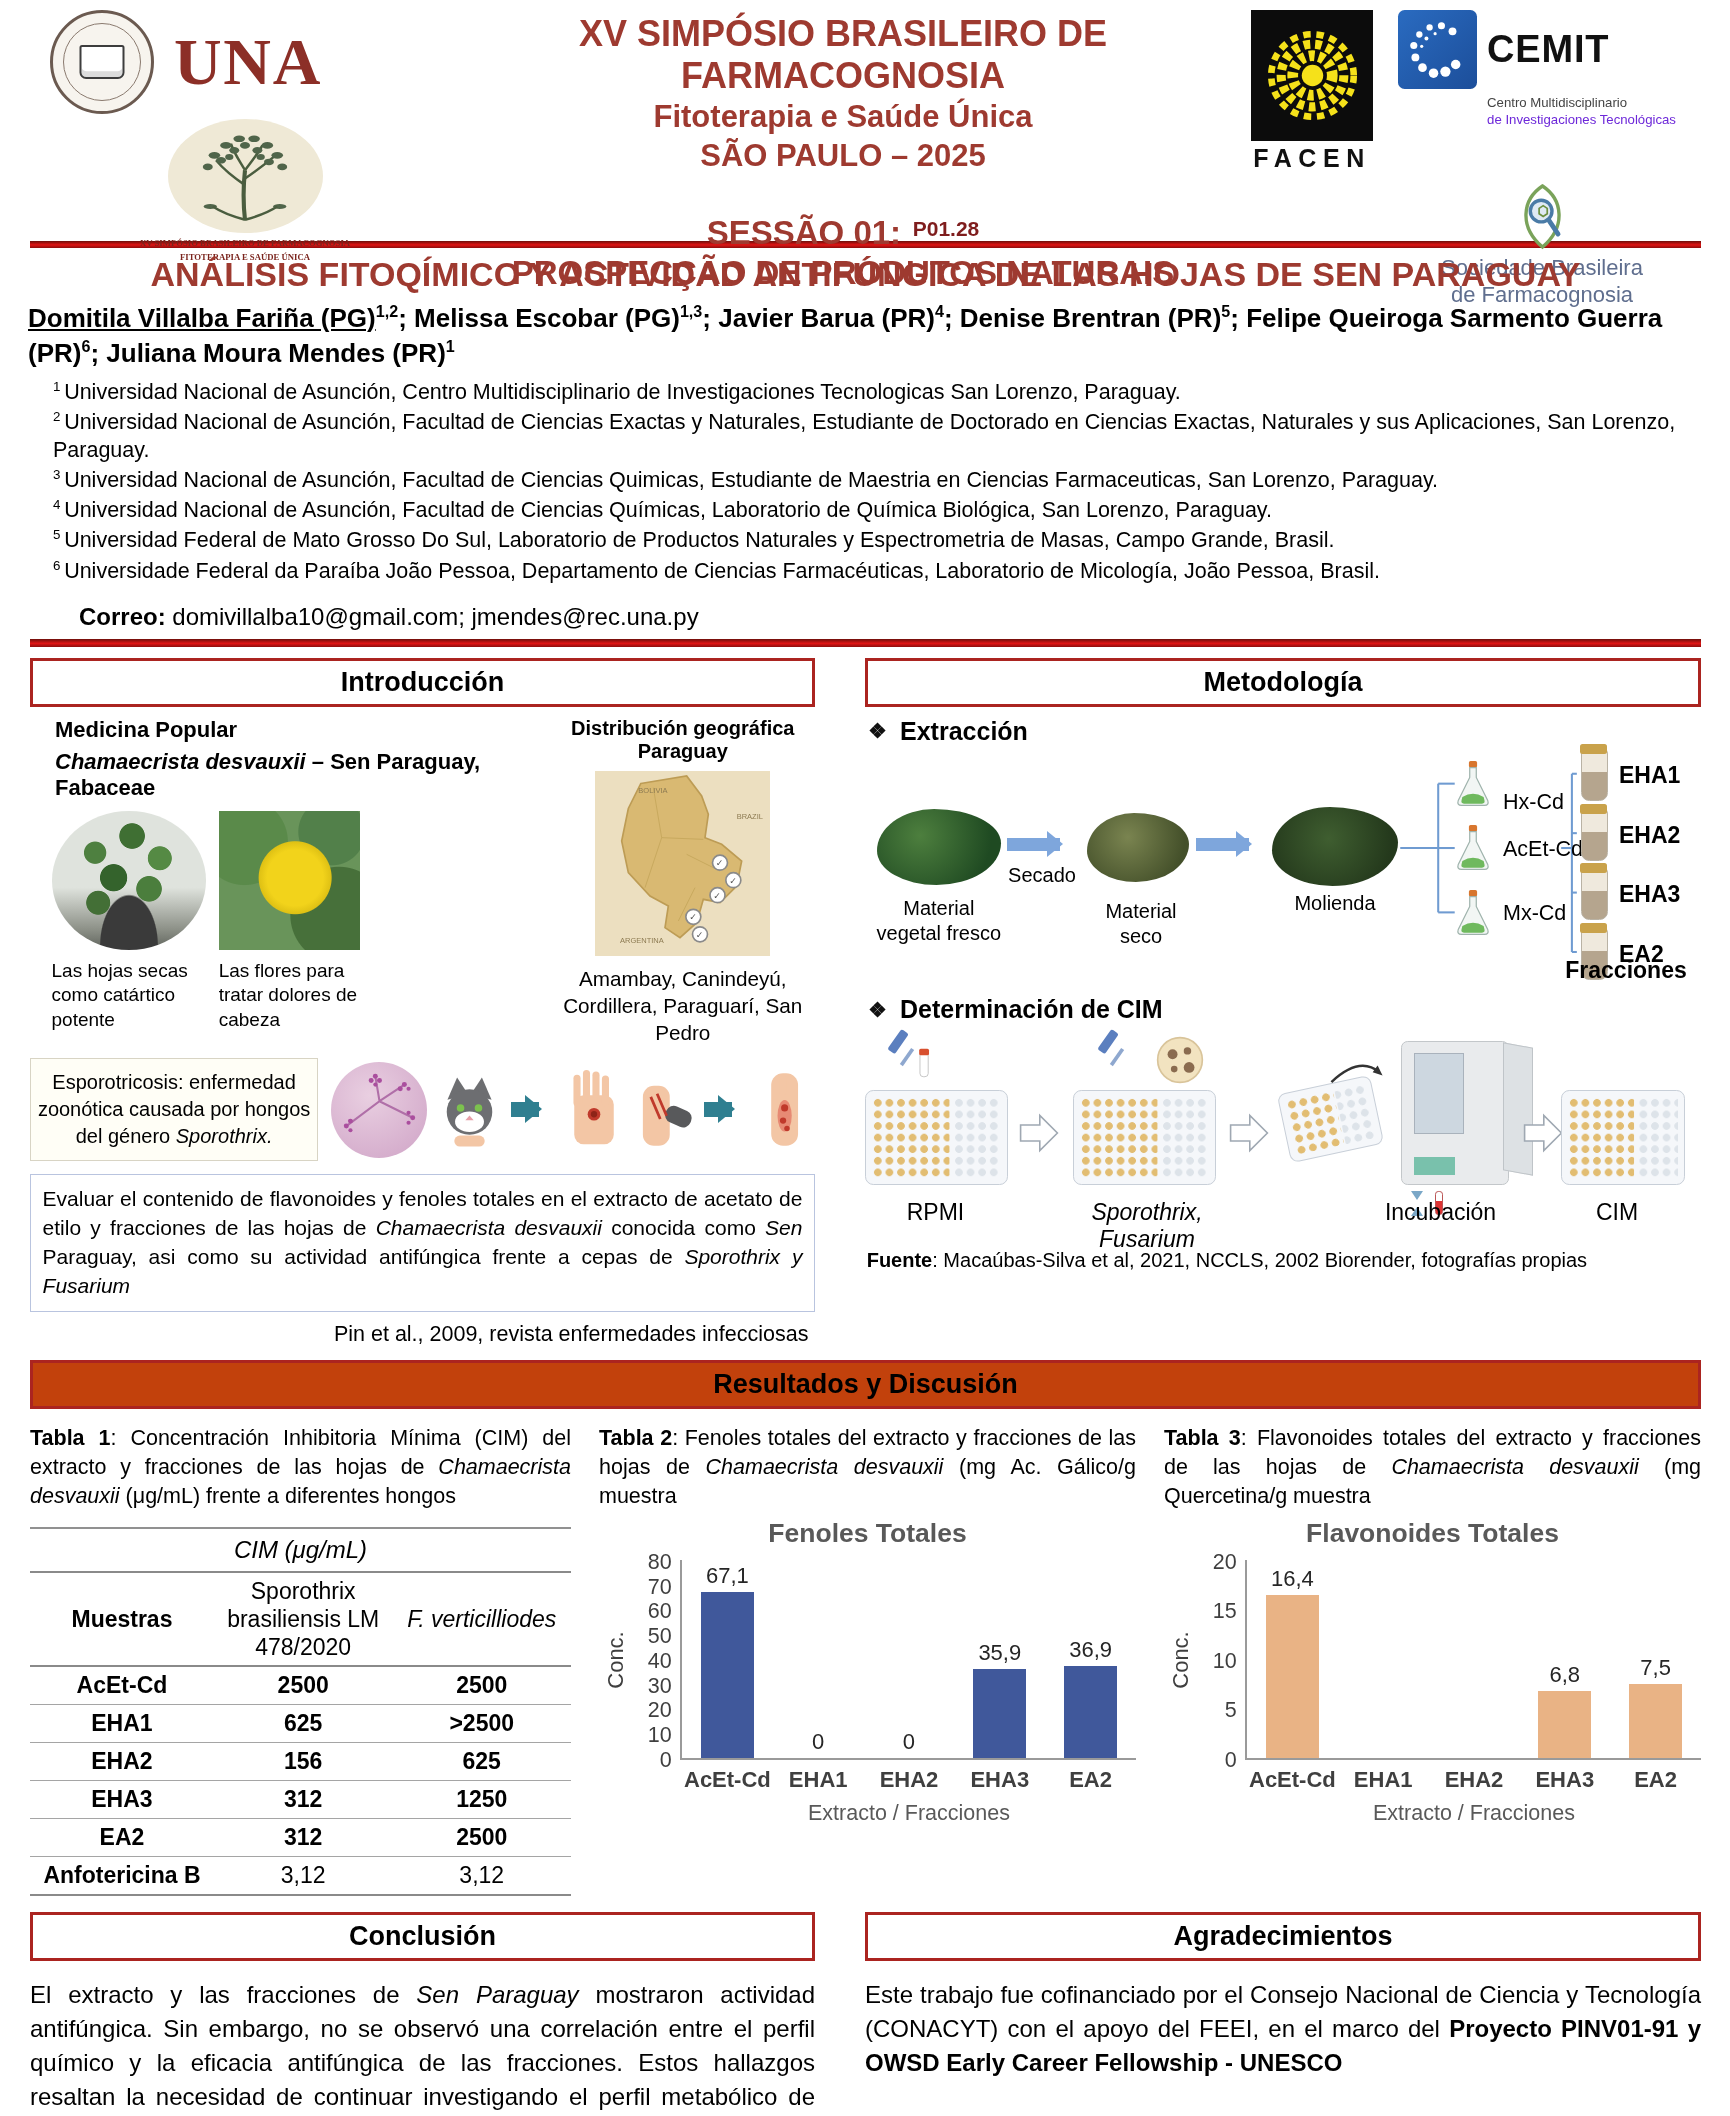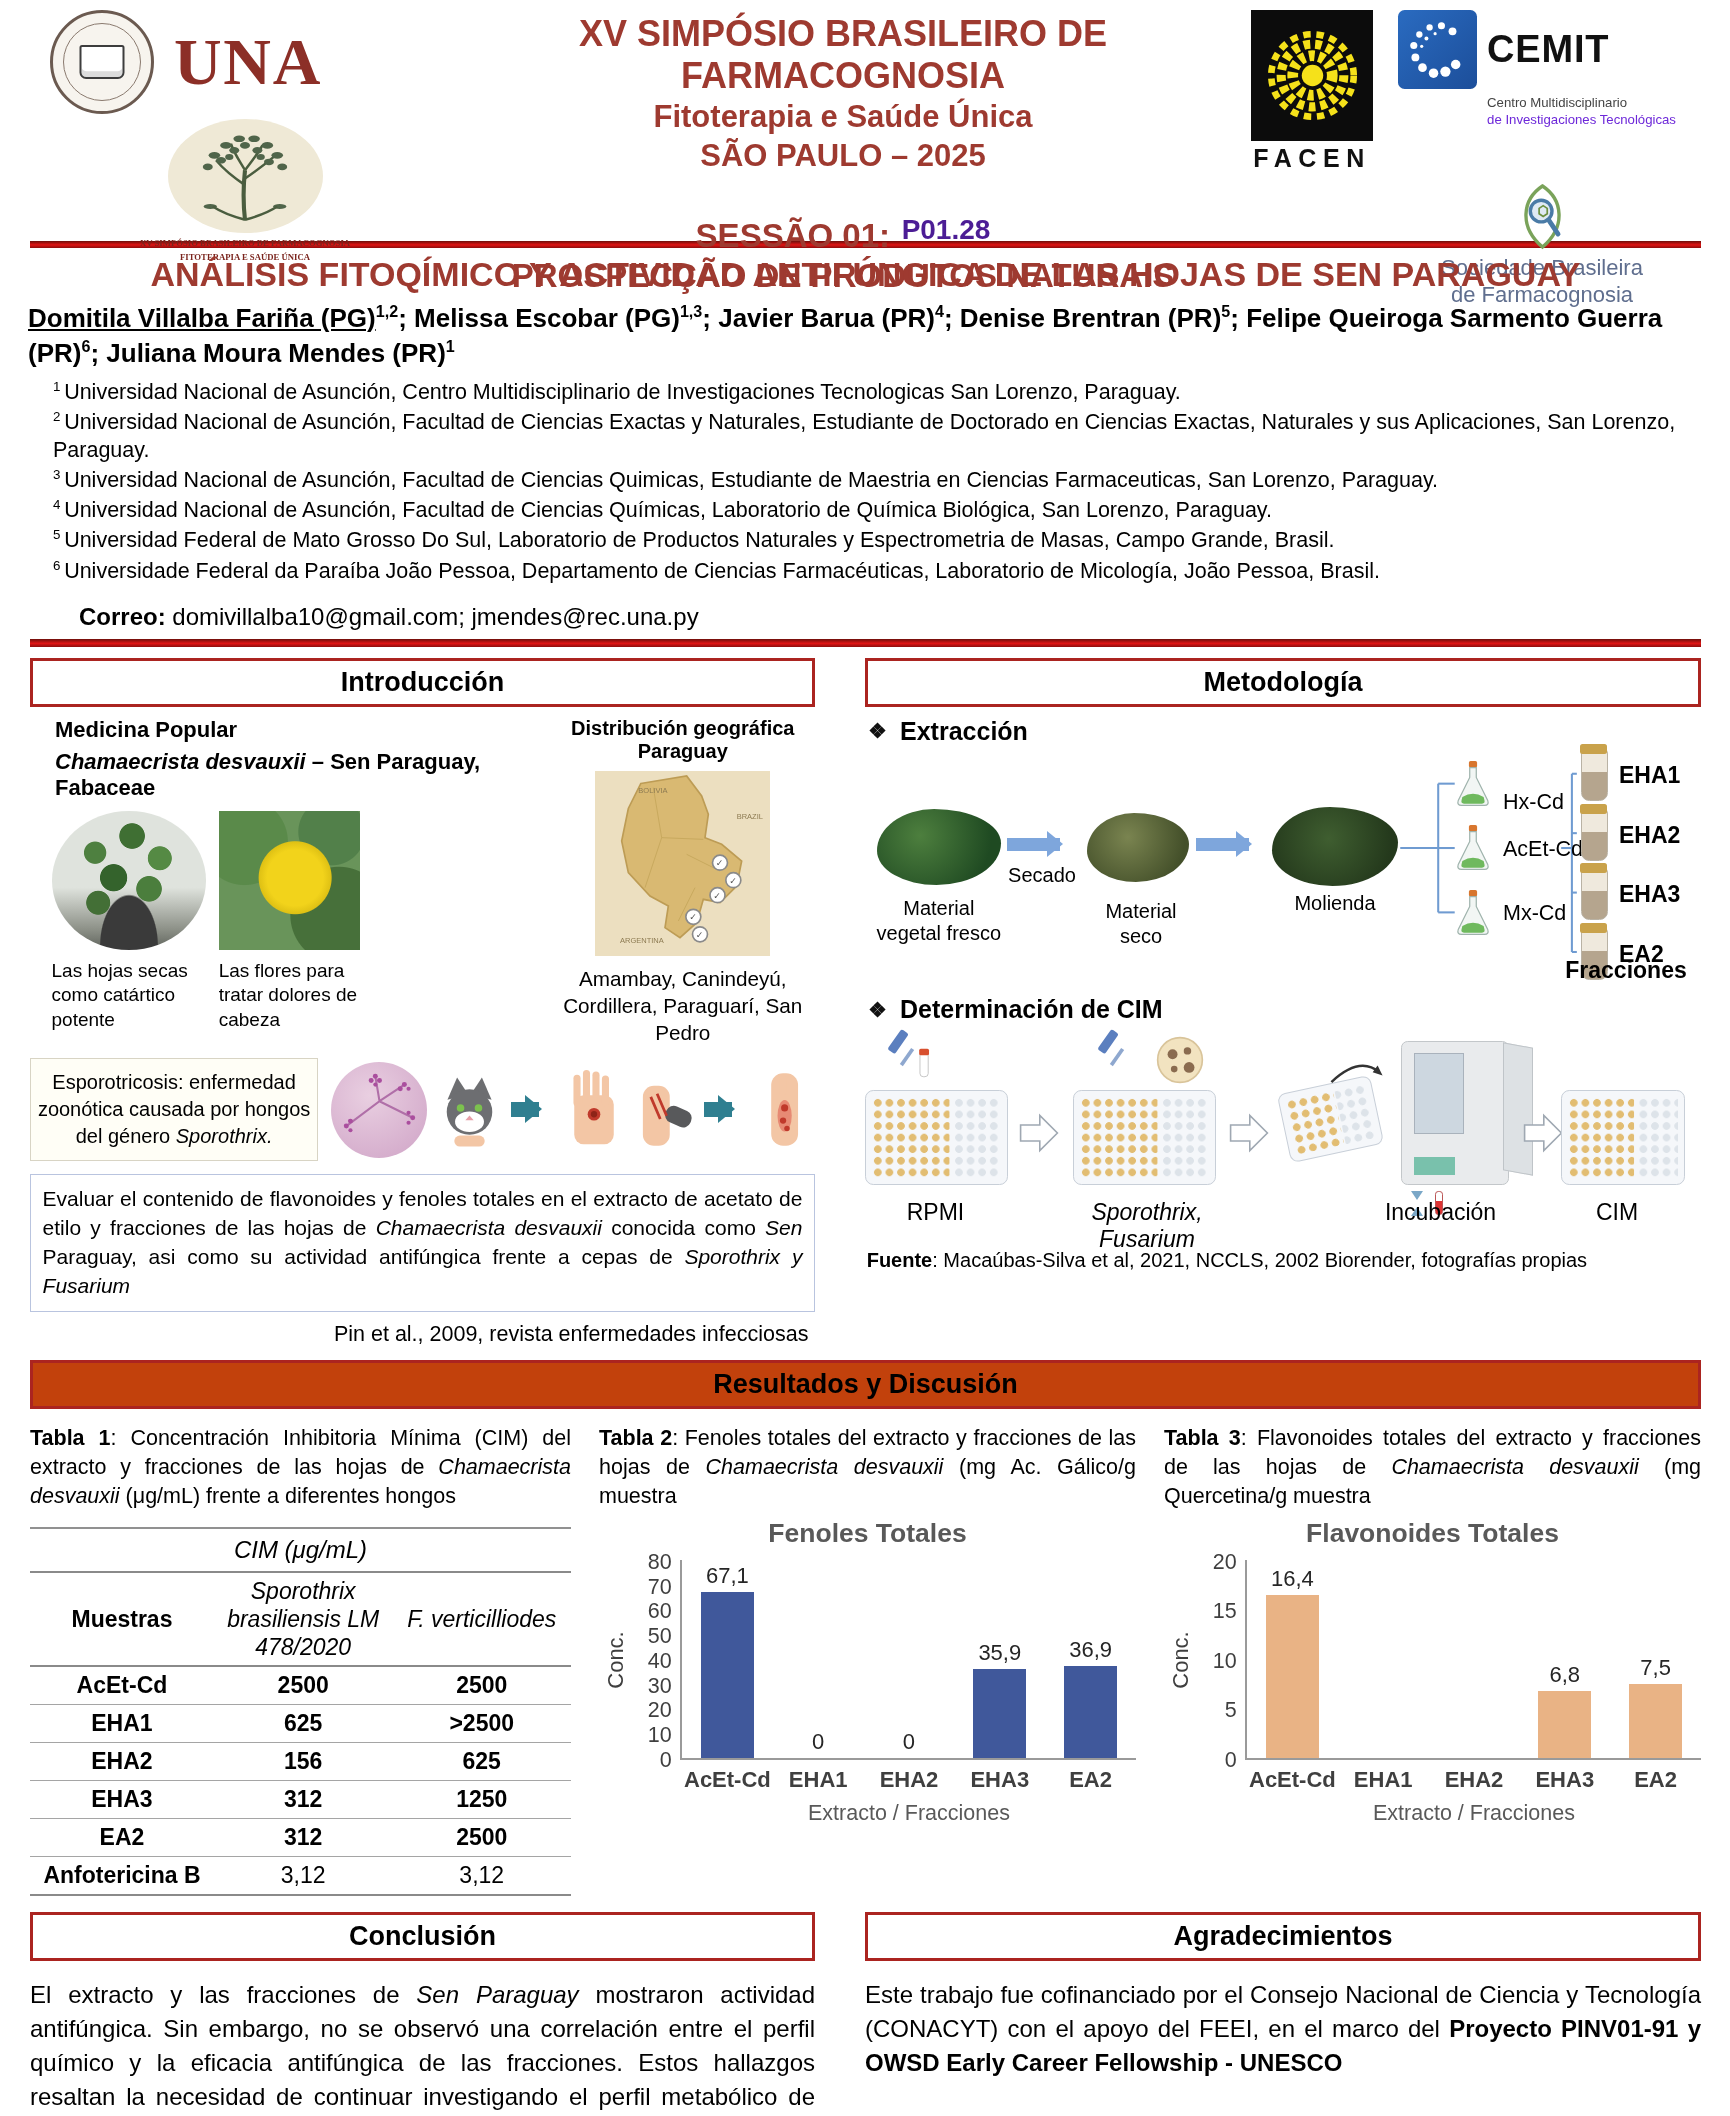--- a/index.html
+++ b/index.html
@@ -15,21 +15,21 @@
   .una-seal::after{content:"";position:absolute;left:50%;top:50%;width:41px;height:30px;transform:translate(-50%,-50%);background:#fff;border:2.5px solid #3d3d3d;border-radius:2.5px 2.5px 6.6px 6.6px;box-shadow:inset 0 -5.8px 0 #dcdcdc}
   .una-text{font-family:"Liberation Serif",serif;font-weight:bold;font-size:66px;color:#8c2f27;letter-spacing:1.7px}
   .tree-wrap{display:flex;flex-direction:column;align-items:center;margin-top:5px}
   .tree-oval{width:155px;height:114px;border-radius:50%;background:#efe9d6;overflow:hidden;display:flex;align-items:center;justify-content:center}
   .tree-cap{font-family:"Liberation Serif",serif;font-weight:bold;color:#7a241d;font-size:8.7px;text-align:center;line-height:1.6;margin-top:4.1px}
   .hdr-center{flex:1;text-align:center;color:#9e3a30;font-weight:bold;padding-top:3.3px}
   .ev1{font-size:36px}
   .ev2{font-size:31px;margin-top:1.7px}
   .ev3{font-size:31px;margin-top:3.3px}
   .sess{margin-top:40px;font-size:33px}
-  .sess-code{color:#4c1d95;font-size:28px;vertical-align:8.3px;margin-left:11.6px}
+  .sess-code{color:#7f1d1d;font-size:21px;vertical-align:8.3px;margin-left:11.6px}
   .sess2{font-size:33px;margin-top:1.7px}
   .hdr-right{width:475px;display:flex;flex-direction:column;align-items:center}
   .hdr-right-top{display:flex;gap:25px;align-items:flex-start}
   .facen{display:flex;flex-direction:column;align-items:center}
   .facen-box{width:122px;height:131px;background:#0c0c0c;display:flex;align-items:center;justify-content:center}
   .facen-label{font-weight:bold;font-size:25px;letter-spacing:6.6px;margin-top:3.3px;color:#111}
   .cemit{display:flex;flex-direction:column}
   .cemit-row{display:flex;align-items:center;gap:10px}
   .cemit-icon{width:79px;height:79px;border-radius:6.6px;background:linear-gradient(135deg,#2a6bc0,#1c4e9a);flex:none}
   .cemit-label{font-size:38px;font-weight:800;letter-spacing:0.8px;color:#111}
@@ -526,21 +526,21 @@
 
   <div class="res-cols">
     <div class="res-c1">
       <div class="tcap"><span style="font-weight: bold;">Tabla 1</span><span>: Concentración Inhibitoria Mínima (CIM) del extracto y fracciones de las hojas de </span><span style="font-style: italic;">Chamaecrista desvauxii</span><span> (μg/mL) frente a diferentes hongos</span></div>
       <div class="tblbox" id="cim-table">
           <div class="cim-title">CIM (μg/mL)</div>
           <table class="cim">
             <thead>
               <tr>
                 <th style="width: 34%;"><span style="font-weight: bold;">Muestras</span></th>
-                <th style="width: 33%;"><span style="font-style: italic;">Sporothrix brasiliensis LM 478/2020</span></th>
+                <th style="width: 33%;"><span style="">Sporothrix brasiliensis LM 478/2020</span></th>
                 <th style="width: 33%;"><span style="font-style: italic;">F. verticilliodes</span></th>
               </tr>
             </thead>
             <tbody>
               <tr>
                 <td class="bold">AcEt-Cd</td>
                 <td class="bold">2500</td>
                 <td class="bold">2500</td>
               </tr>
               <tr>

